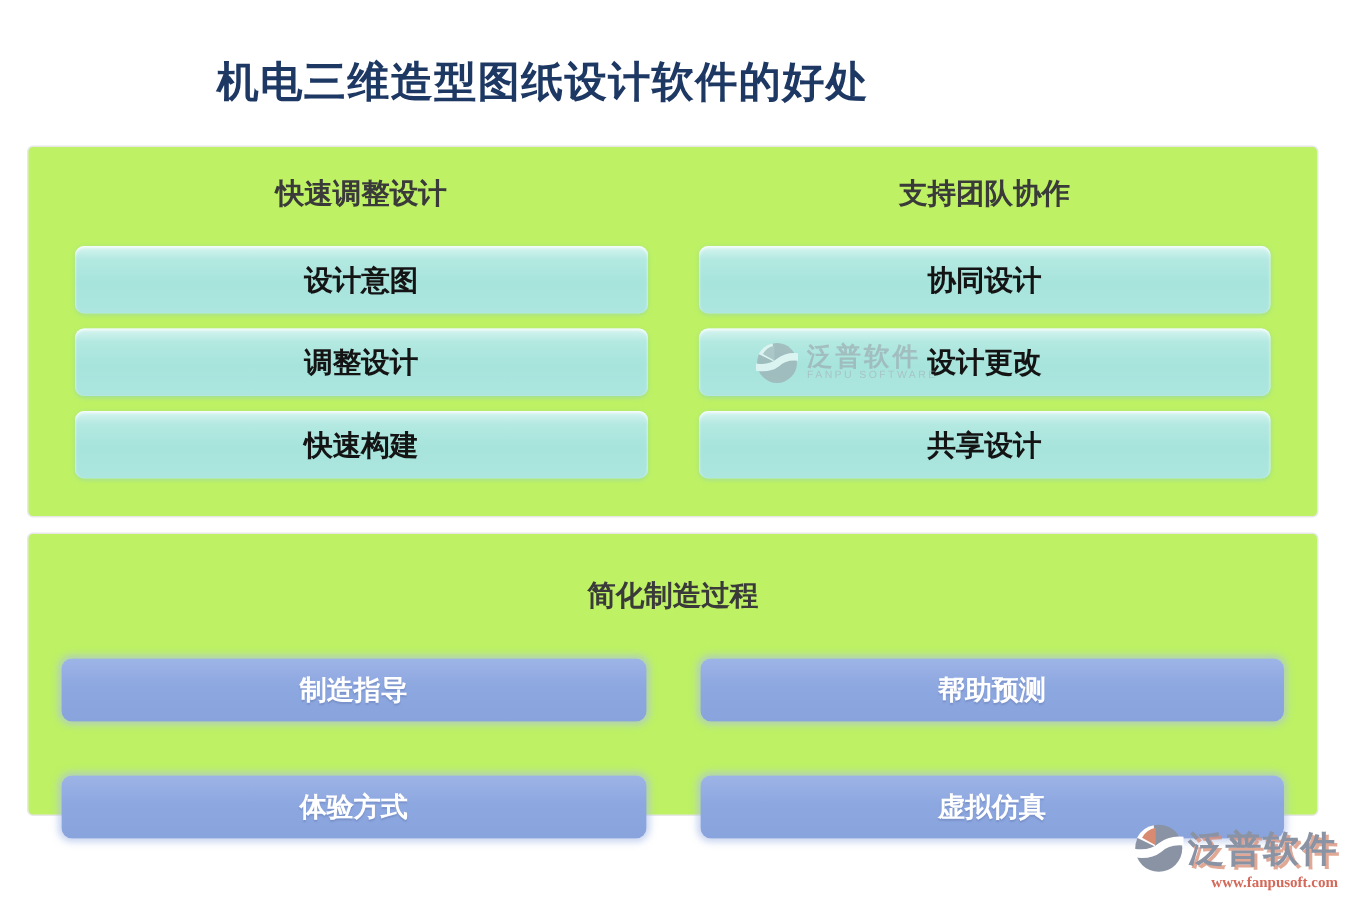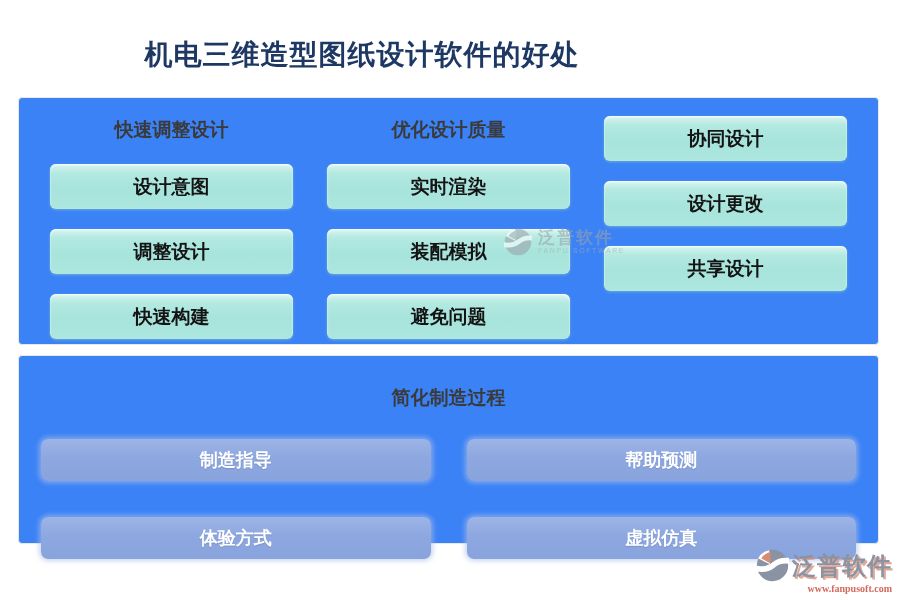--- a/index.html
+++ b/index.html
@@ -5,35 +5,35 @@
   * { margin:0; padding:0; box-sizing:border-box; }
   html,body { width:900px; height:600px; background:#ffffff; overflow:hidden;
               font-family:"Liberation Sans","DejaVu Sans",sans-serif; position:relative; }
 
   .page-title{
     position:absolute; top:36px; left:0; width:724px; text-align:center;
     font-size:28px; font-weight:bold; color:#1e3864; letter-spacing:1px;
   }
 
   .section-box{
-    position:absolute; left:18px; width:861px; background:#3b82f6;
+    position:absolute; left:18px; width:861px; background:#bef264;
     border:1px solid #e8e8e8; border-radius:4px; display:flex;
   }
   .section-top{ top:97px; height:248px; padding:18px 14px 0; }
   .section-bottom{ top:355px; height:189px; padding:31px 8px 0; }
 
   .col{ flex:1; padding:0 17px; }
   .group-header{
     text-align:center; font-size:19px; font-weight:bold; color:#3a3a3a;
     margin:3px 0 23px; line-height:22px;
   }
   .section-bottom .group-header{ margin:0 0 30px; }
 
   .btn-teal{
-    height:45px; margin-bottom:20px; border-radius:6px;
+    height:45px; margin-bottom:10px; border-radius:6px;
     display:flex; align-items:center; justify-content:center;
     font-size:19px; font-weight:bold; color:#141414; cursor:pointer;
     background:linear-gradient(180deg,#d9f5f1 0%,#b3e9e1 20%,#a7e4dc 55%,#ace6df 100%);
     box-shadow:0 1px 3px rgba(140,205,195,.55), inset 0 1px 2px rgba(255,255,255,.9);
   }
 
   .bgroup{ flex:1; padding:0 14px; }
   .bgrid{ display:grid; grid-template-columns:1fr 1fr; column-gap:15px; row-gap:14px;gap:36px; }
   .btn-blue{
     height:42px; border-radius:7px;
@@ -74,26 +74,21 @@
 <div class="page-title">机电三维造型图纸设计软件的好处</div>
 
 <div class="section-box section-top">
   <div class="col">
     <div class="group-header">快速调整设计</div>
     <div class="btn-teal">设计意图</div>
     <div class="btn-teal">调整设计</div>
     <div class="btn-teal">快速构建</div>
   </div>
   <div class="col">
-    <div class="group-header">优化设计质量</div>
-    <div class="btn-teal">实时渲染</div>
-    <div class="btn-teal">装配模拟</div>
-    <div class="btn-teal">避免问题</div>
-  </div>
-  <div class="col">
+    <div class="group-header">支持团队协作</div>
     <div class="btn-teal">协同设计</div>
     <div class="btn-teal">设计更改</div>
     <div class="btn-teal">共享设计</div>
   </div>
 </div>
 
 <div class="section-box section-bottom">
   <div class="bgroup">
     <div class="group-header">简化制造过程</div>
     <div class="bgrid">

